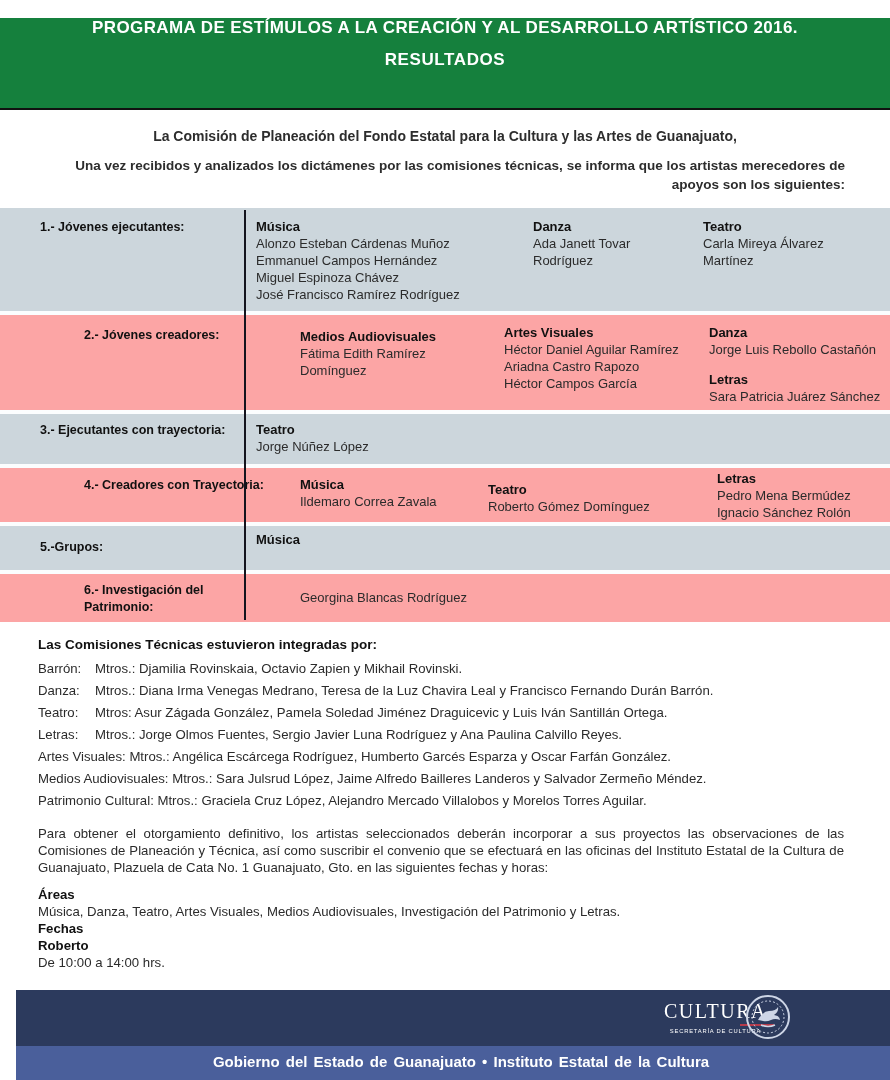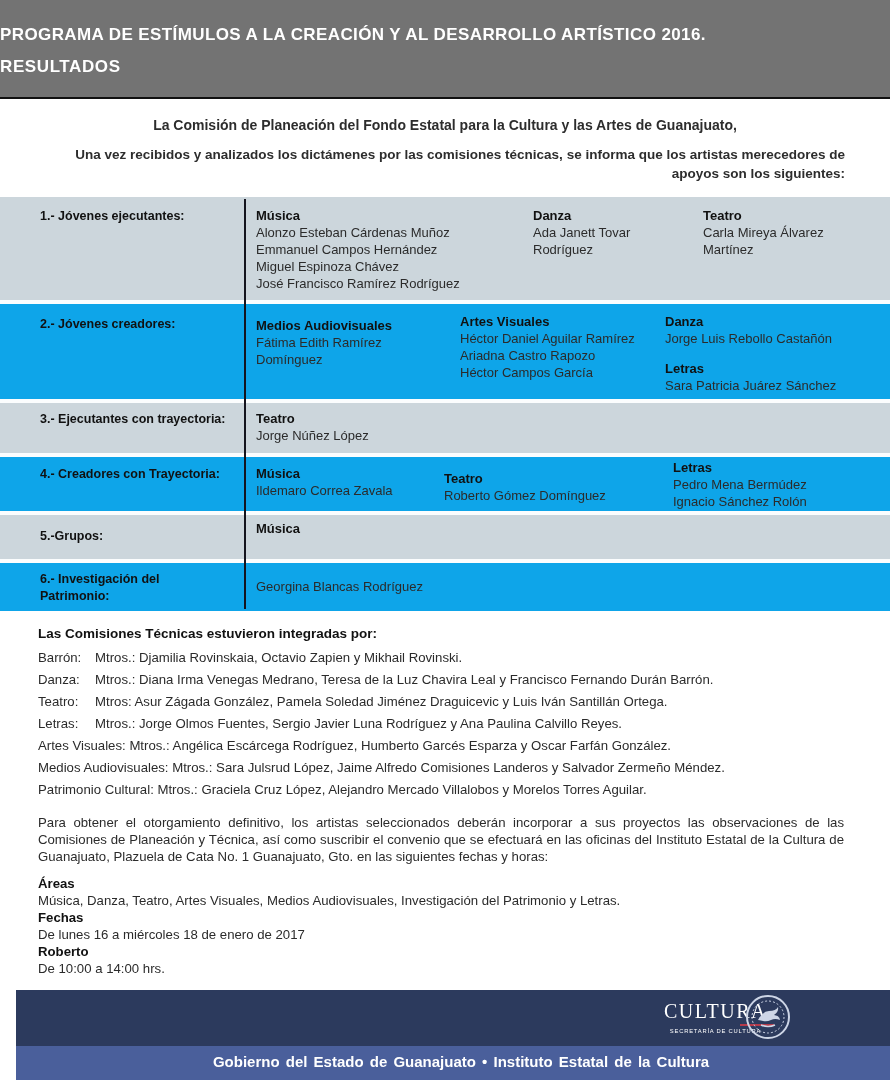--- a/index.html
+++ b/index.html
@@ -3,34 +3,34 @@
 <meta charset="utf-8">
 <style>
   html,body{margin:0;padding:0;background:#e8e8e8;}
   .page{
     position:relative;width:890px;height:1080px;background:#ffffff;
     font-family:"Liberation Sans",sans-serif;color:#2b2b2b;overflow:hidden;
     margin:0 auto;
   }
   
   .hdr{
-    background:#737373;color:#fff;height:90px;padding-top:7px;
-    text-align:left;border-bottom:2px solid #111;
+    background:#15803d;color:#fff;height:90px;
+    text-align:center;border-bottom:2px solid #111;
   }
   .hdr .t1{font-size:17px;font-weight:bold;letter-spacing:.4px;margin-top:18px;}
   .hdr .t2{font-size:17px;font-weight:bold;letter-spacing:.6px;margin-top:12px;}
   
   .intro1{margin:18px auto 0;text-align:center;font-weight:bold;font-size:14px;color:#2d2d2d;}
   .intro2{margin:12px auto 0;text-align:right;font-weight:bold;font-size:13.5px;color:#2d2d2d;max-width:800px;line-height:19px;}
   
   .rtable{position:relative;margin-top:14px;}
   .vline{position:absolute;left:244px;top:2px;bottom:2px;width:2px;background:#14141e;}
   .trow{display:flex;width:890px;box-sizing:border-box;}
   .trow.gray{background:#ccd6dc;}
-  .trow.lite{background:#0ea5e9;}
+  .trow.lite{background:#fca5a5;padding-left:44px;}
   .rgap{height:4px;background:#fbfdfe;}
   .tlabel{
     width:245px;box-sizing:border-box;padding-left:40px;padding-right:14px;
     font-weight:bold;font-size:12.5px;line-height:17px;color:#111;flex-shrink:0;
   }
   .tcontent{display:flex;flex:1;box-sizing:border-box;padding-left:11px;}
   .tgroup{box-sizing:border-box;flex-shrink:0;}
   .gcat{font-weight:bold;font-size:13px;line-height:17px;color:#111;}
   .gname{font-size:13px;line-height:17px;color:#2b2b2b;}
   
@@ -198,34 +198,33 @@
       </div>
       <div class="com-row">
         <div class="com-label">Teatro:</div>
         <div>Mtros: Asur Zágada González, Pamela Soledad Jiménez Draguicevic y Luis Iván Santillán Ortega.</div>
       </div>
       <div class="com-row">
         <div class="com-label">Letras:</div>
         <div>Mtros.: Jorge Olmos Fuentes, Sergio Javier Luna Rodríguez y Ana Paulina Calvillo Reyes.</div>
       </div>
       <div class="com-plain">Artes Visuales: Mtros.: Angélica Escárcega Rodríguez, Humberto Garcés Esparza y Oscar Farfán González.</div>
-      <div class="com-plain">Medios Audiovisuales: Mtros.: Sara Julsrud López, Jaime Alfredo Comisiones Landeros y Salvador Zermeño Méndez.</div>
+      <div class="com-plain">Medios Audiovisuales: Mtros.: Sara Julsrud López, Jaime Alfredo Bailleres Landeros y Salvador Zermeño Méndez.</div>
       <div class="com-plain">Patrimonio Cultural: Mtros.: Graciela Cruz López, Alejandro Mercado Villalobos y Morelos Torres Aguilar.</div>
     </div>
 
     <div class="par">Para obtener el otorgamiento definitivo, los artistas seleccionados deberán incorporar a sus proyectos las observaciones de las Comisiones de Planeación y Técnica, así como suscribir el convenio que se efectuará en las oficinas del Instituto Estatal de la Cultura de Guanajuato, Plazuela de Cata No. 1 Guanajuato, Gto. en las siguientes fechas y horas:</div>
 
     <div class="sched">
       <div class="sched-row">
         <div class="sched-label">Áreas</div>
         <div>Música, Danza, Teatro, Artes Visuales, Medios Audiovisuales, Investigación del Patrimonio y Letras.</div>
       </div>
       <div class="sched-row">
         <div class="sched-label">Fechas</div>
-        <div>De lunes 16 a miércoles 18 de enero de 2017</div>
       </div>
       <div class="sched-row">
         <div class="sched-label">Roberto</div>
         <div>De 10:00 a 14:00 hrs.</div>
       </div>
     </div>
 
     <div class="note">Se atenderá en el orden de llegada y solo en ese horario.</div>
 
     <div class="par">La Comisión de Planeación del Fondo Estatal para la Cultura y las Artes de Guanajuato agradece la participación de todos los artistas que optaron por el apoyo.  Al mismo tiempo exhorta a quienes  no lo obtuvieron en esta ocasión a continuar en el desarrollo  de sus inquietudes. Esperamos que en  un futuro sean favorecidos.</div>

